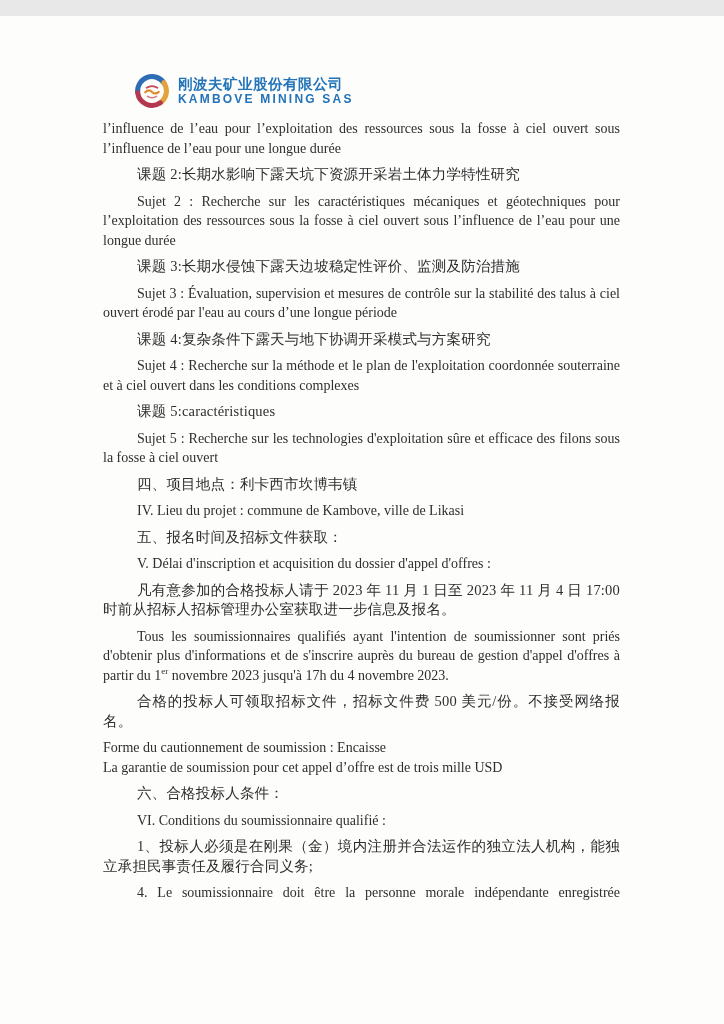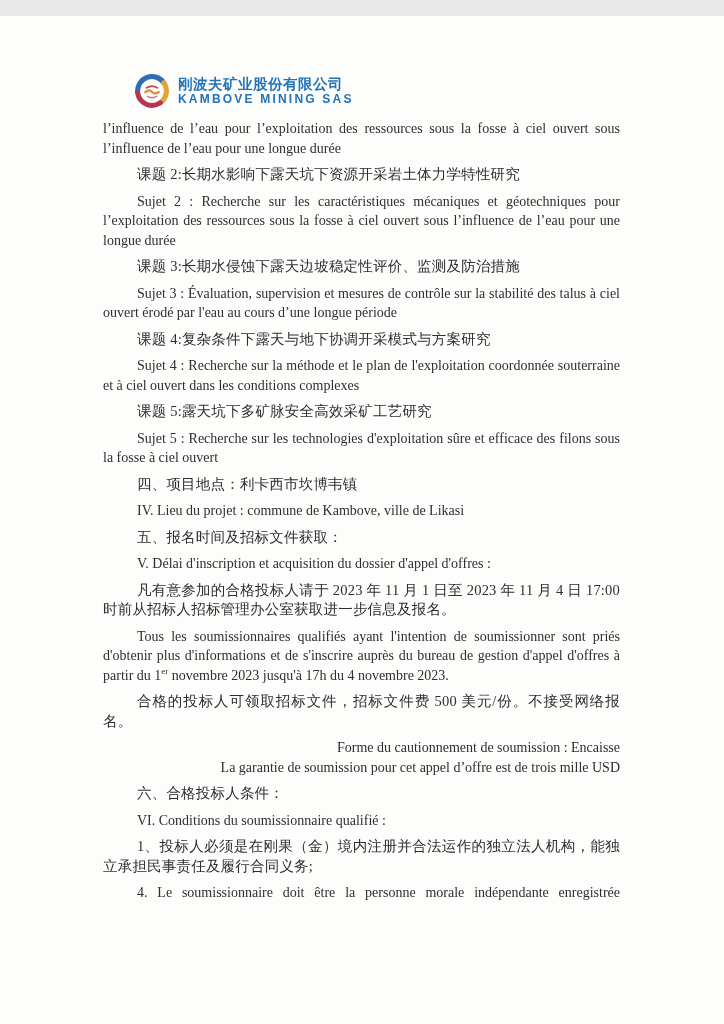--- a/index.html
+++ b/index.html
@@ -47,21 +47,21 @@
     margin-top: 3px;
     padding-left: 103px;
     padding-right: 104px;
     font-size: 14px;
     line-height: 19.5px;
   }
   .content p, .content .pblock { margin: 7px 0; }
   .justify { text-align: justify; }
   .indent { text-indent: 34px; }
   .force-last { text-align: justify; text-align-last: justify; }
-  .hang { margin-left: 34px; text-align: right; }
+  .hang { margin-left: 34px; }
   .zh { font-size: 14.5px; letter-spacing: 0.2px; }
   sup { font-size: 9px; line-height: 0; }
 </style>
 </head>
 <body>
 
 <div class="page">
 
   <div class="logo-row">
     <svg class="logo-icon" viewBox="0 0 40 40" aria-hidden="true">
@@ -87,21 +87,21 @@
     <p class="justify indent">Sujet 2 : Recherche sur les caractéristiques mécaniques et géotechniques pour l’exploitation des ressources sous la fosse à ciel ouvert sous l’influence de l’eau pour une longue durée</p>
 
     <p class="zh indent">课题 3:长期水侵蚀下露天边坡稳定性评价、监测及防治措施</p>
 
     <p class="justify indent">Sujet 3 : Évaluation, supervision et mesures de contrôle sur la stabilité des talus à ciel ouvert érodé par l'eau au cours d’une longue période</p>
 
     <p class="zh indent">课题 4:复杂条件下露天与地下协调开采模式与方案研究</p>
 
     <p class="justify indent">Sujet 4 : Recherche sur la méthode et le plan de l'exploitation coordonnée souterraine et à ciel ouvert dans les conditions complexes</p>
 
-    <p class="zh indent">课题 5:露天坑下多矿脉安全高效采矿工艺研究</p>
+    <p class="zh indent">课题 5:caractéristiques</p>
 
     <p class="justify indent">Sujet 5 : Recherche sur les technologies d'exploitation sûre et efficace des filons sous la fosse à ciel ouvert</p>
 
     <p class="zh indent">四、项目地点：利卡西市坎博韦镇</p>
 
     <p class="indent">IV. Lieu du projet : commune de Kambove, ville de Likasi</p>
 
     <p class="zh indent">五、报名时间及招标文件获取：</p>
 
     <p class="indent">V. Délai d'inscription et acquisition du dossier d'appel d'offres :</p>

